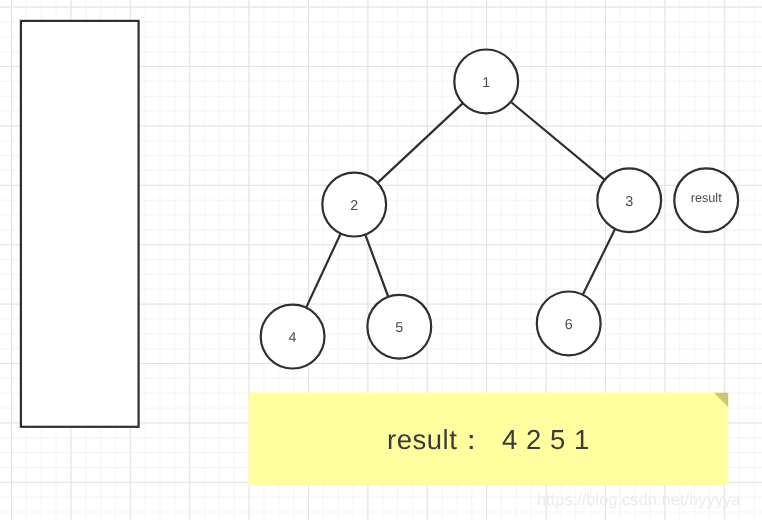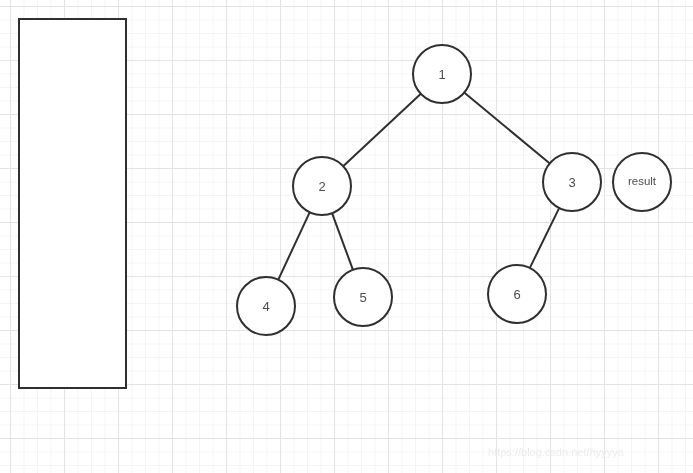--- a/index.html
+++ b/index.html
@@ -93,21 +93,21 @@
     letter-spacing: 0.5px;
     font-family: "Liberation Sans", sans-serif;
     white-space: pre;
     user-select: none;
   }
 
   
   .watermark {
     position: absolute;
     color: #ececec;
-    font-size: 11px;
+    font-size: 15px;
     font-family: "Liberation Sans", sans-serif;
     white-space: nowrap;
     user-select: none;
   }
 </style>
 </head>
 <body>
 
 <div id="canvas">
 
@@ -138,16 +138,20 @@
         <span class="node-label" style="color: rgb(77, 77, 77);">5</span>
       </div>
       <div class="node" style="left: 487px; top: 264px; width: 60px; height: 60px; border-color: rgb(47, 47, 47);">
         <span class="node-label" style="color: rgb(77, 77, 77);">6</span>
       </div>
       <div class="node" style="left: 612px; top: 152px; width: 60px; height: 60px; border-color: rgb(47, 47, 47);">
         <span class="node-label small" style="color: rgb(77, 77, 77);">result</span>
       </div>
     </div>
 
+  <div class="note" id="result-note" style="left: 226px; top: 357px; width: 436px; height: 84px; background: rgb(255, 255, 160);">
+    <span class="note-fold" style="border-top-color: rgb(201, 200, 120);"></span>
+    <span class="note-text">result：  4 2 5 1</span>
+  </div>
 
   <div class="watermark" id="watermark" style="left: 488px; top: 446px; color: rgb(236, 236, 236);">https://blog.csdn.net/hyyyya</div>
 
 </div>
 
 </body></html>

